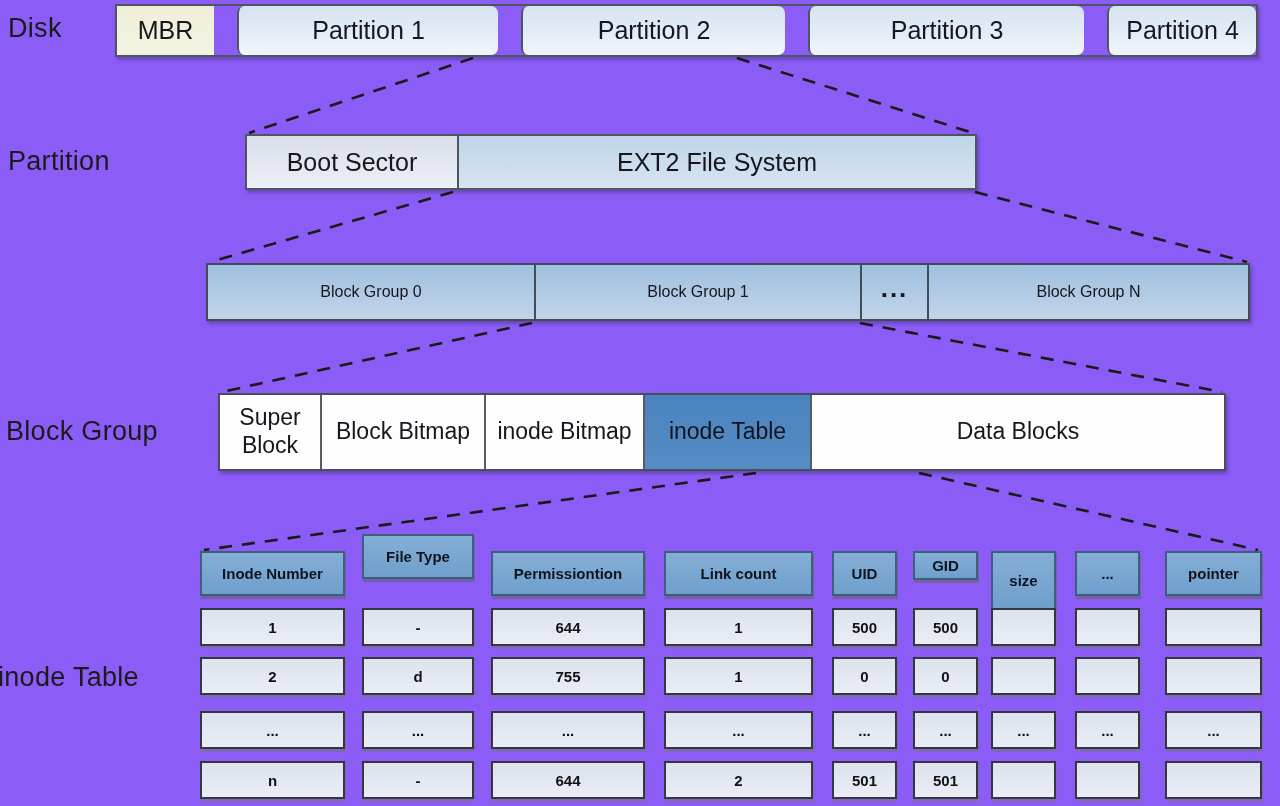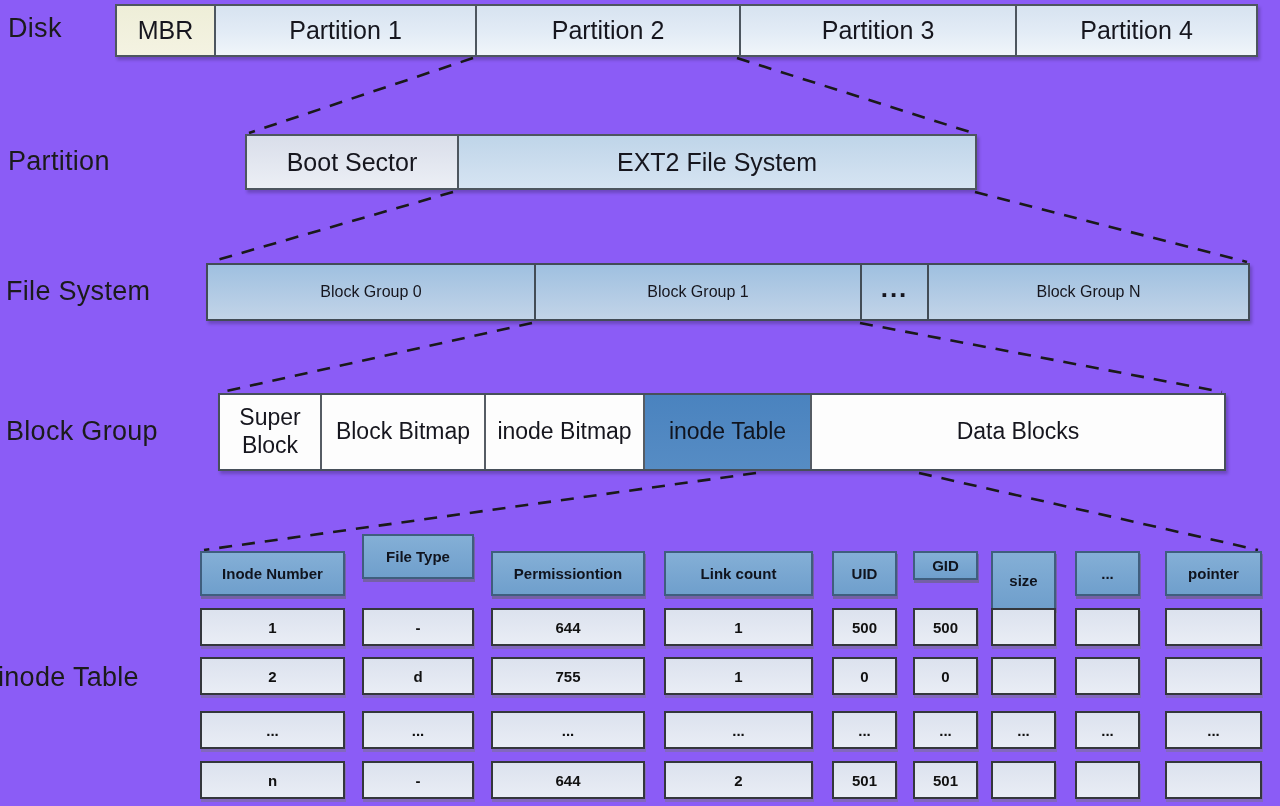--- a/index.html
+++ b/index.html
@@ -15,23 +15,23 @@
   .band{
     position:absolute;display:flex;box-sizing:border-box;
     border:2px solid #4d565f;box-shadow:2px 3px 3px rgba(0,0,0,.22);
   }
   .band>div{
     box-sizing:border-box;display:flex;align-items:center;justify-content:center;
     text-align:center;border-left:2px solid #4d565f;font-size:25px;color:#16161e;
   }
   .band>div:first-child{border-left:none;}
   
-  #disk-band{left:115px;top:4px;width:1143px;height:53px;}
+  #disk-band{left:115px;top:4px;width:1143px;height:53px;gap:23px;}
   .mbr{background:linear-gradient(180deg,#eeeed8,#f4f3e2);width:97px;}
-  .part{background:linear-gradient(180deg,#d7e3f0 0%,#e3ecf6 55%,#f0f5fa 100%);}
+  .part{background:linear-gradient(180deg,#d7e3f0 0%,#e3ecf6 55%,#f0f5fa 100%);border-radius:7px;}
   
   #partition-band{left:245px;top:134px;width:732px;height:56px;}
   .bootsec{background:linear-gradient(180deg,#d9deea,#eceff5);width:210px;}
   .ext2{background:linear-gradient(180deg,#bfd5e9,#d6e4f2);flex:1;}
   
   #fs-band{left:206px;top:263px;width:1044px;height:58px;border-color:#424c56;}
   #fs-band>div{background:linear-gradient(180deg,#9fc0e0,#c2d4e8);border-color:#424c56;font-size:16px;}
   #fs-band .dots{font-weight:bold;font-size:26px;letter-spacing:2px;padding-bottom:8px;}
   
   #bg-band{left:218px;top:393px;width:1008px;height:78px;border-color:#47505a;}
@@ -63,21 +63,20 @@
       <line x1="975" y1="192" x2="1247" y2="262"></line>
       <line x1="532" y1="323" x2="222" y2="392"></line>
       <line x1="860" y1="323" x2="1222" y2="392"></line>
       <line x1="756" y1="473" x2="204" y2="550"></line>
       <line x1="919" y1="473" x2="1258" y2="550"></line>
     </g>
   </svg>
 
   <div class="rowlabel" style="left:8px;top:13px">Disk</div>
   <div class="rowlabel" style="left:8px;top:146px">Partition</div>
-  <div class="rowlabel" style="left:6px;top:276px">File System</div>
   <div class="rowlabel" style="left:6px;top:416px">Block Group</div>
   <div class="rowlabel" style="left:-2px;top:662px">inode Table</div>
 
   <div class="band" id="disk-band">
     <div class="mbr" style="width:97px">MBR</div>
     <div class="part" style="width:261px">Partition 1</div>
     <div class="part" style="width:264px">Partition 2</div>
     <div class="part" style="width:276px">Partition 3</div>
     <div class="part" style="flex:1">Partition 4</div>
   </div>

